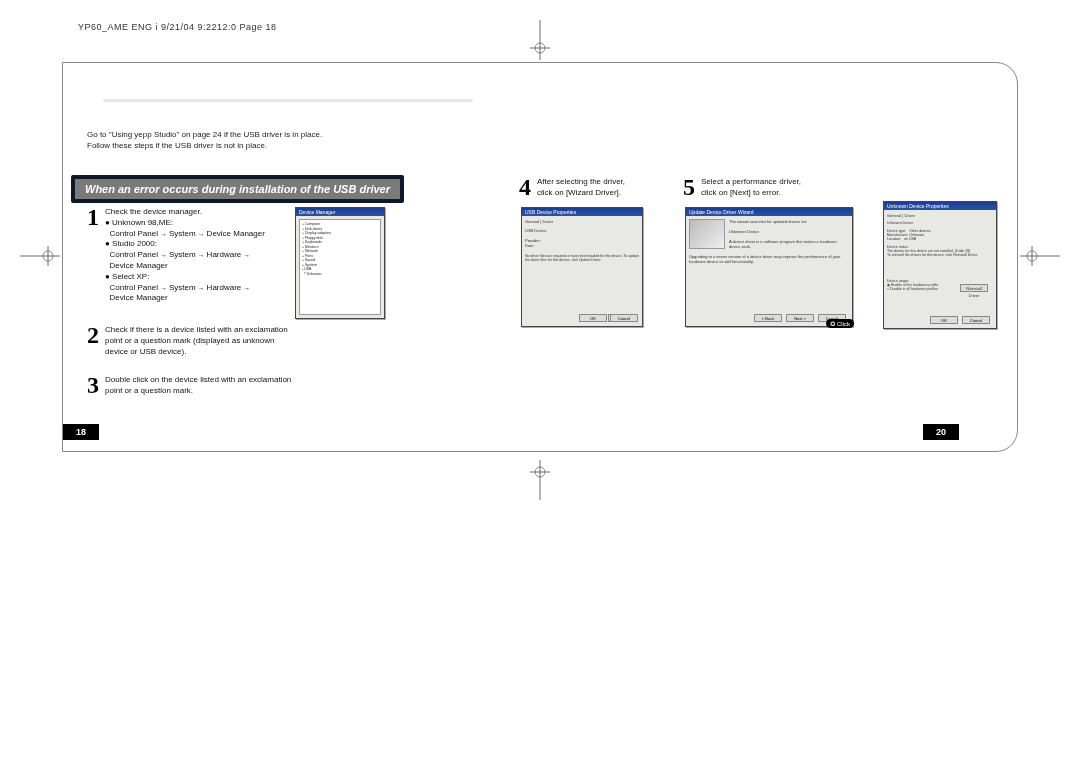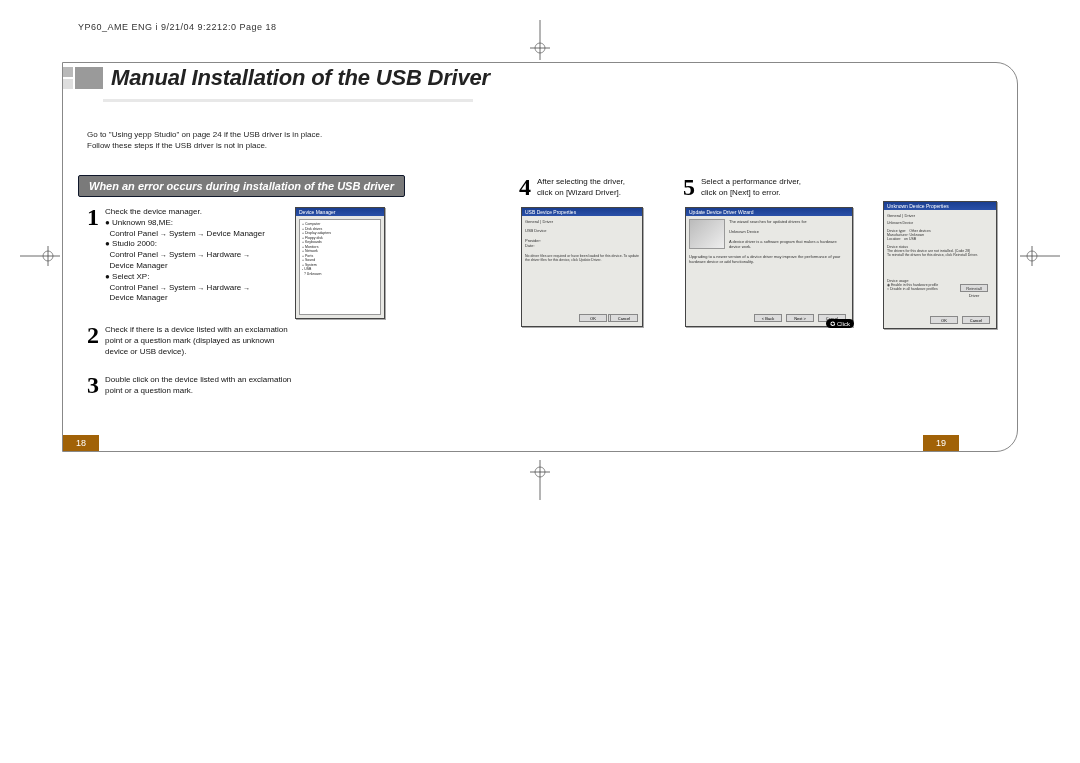--- a/index.html
+++ b/index.html
@@ -65,29 +65,29 @@
   .intro {
     position: absolute;
     left: 24px;
     top: 66px;
     font-size: 8px;
     color: #222;
     line-height: 1.4;
   }
   .section-header {
     position: absolute;
-    left: 15px;
+    left: 8px;
     top: 112px;
     background: #7a7a7a;
     color: #fff;
     font-size: 11px;
     font-weight: bold;
     font-style: italic;
     padding: 4px 10px;
-    border: 1px solid #0f172a;
+    border: 4px solid #0f172a;
     border-radius: 2px;
   }
   .step {
     position: absolute;
     display: flex;
     align-items: flex-start;
     gap: 6px;
   }
   .step-num {
     font-size: 24px;
@@ -145,27 +145,27 @@
   .click-tag {
     position: absolute;
     background: #000;
     color: #fff;
     font-size: 6px;
     padding: 1px 4px;
     border-radius: 6px;
   }
   .page-num {
     position: absolute;
-    bottom: 0;
+    bottom: 11px;
     width: 36px;
     height: 16px;
-    background: #a16207;
+    background: #000000;
     color: #fff;
     font-size: 9px;
-    font-weight: normal;
+    font-weight: bold;
     text-align: center;
     line-height: 16px;
   }
   .page-left { left: 0; }
   .page-right { right: 58px; }
   .wizard-img {
     width: 36px; height: 30px;
     background: linear-gradient(135deg,#bbb,#eee);
     border:1px solid #999;
     float:left; margin-right:4px;
@@ -210,28 +210,20 @@
 <div class="crop-mark" style="left:530px; top:460px;">
   <svg width="20" height="40">
       <line x1="10" y1="0" x2="10" y2="40" stroke="#444" stroke-width="0.8"></line>
       <line x1="0" y1="12" x2="20" y2="12" stroke="#444" stroke-width="0.8"></line>
       <circle cx="10" cy="12" r="5" fill="none" stroke="#444" stroke-width="0.6"></circle>
     </svg>
 </div>
 
 <div class="spread">
 
-  <div class="title-bar">
-    <div class="title-ornament">
-      <div class="sq1"></div>
-        <div class="sq2"></div>
-        <div class="bar"></div>
-    </div>
-    <div class="title-text">Manual Installation of the USB Driver</div>
-  </div>
   <div class="title-underline"></div>
 
   <div class="intro">
     <div>Go to "Using yepp Studio" on page 24 if the USB driver is in place.</div>
     <div>Follow these steps if the USB driver is not in place.</div>
   </div>
 
   <div class="section-header">When an error occurs during installation of the USB driver</div>
 
   <div class="step" style="left:24px; top:144px; width:200px;">
@@ -332,15 +324,15 @@
       <div style="position:absolute; right:8px; top:82px;" class="win-btn">Reinstall Driver</div>
       <div style="margin-top:22px; font-size:3.5px;">Device usage:<br>◉ Enable in this hardware profile<br>○ Disable in all hardware profiles</div>
     </div>
     <div class="win-buttons">
       <div class="win-btn">OK</div>
       <div class="win-btn">Cancel</div>
     </div>
   </div>
 
   <div class="page-num page-left">18</div>
-  <div class="page-num page-right">19</div>
+  <div class="page-num page-right">20</div>
 
 </div>
 
 </body></html>

